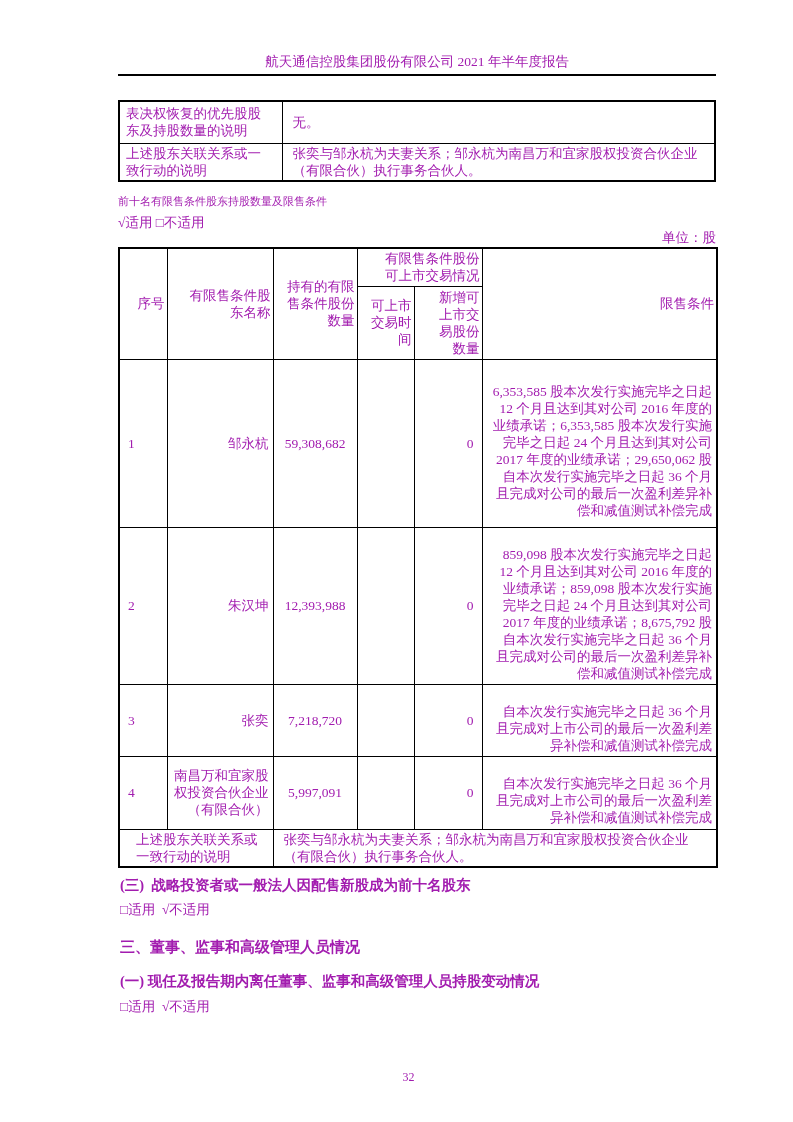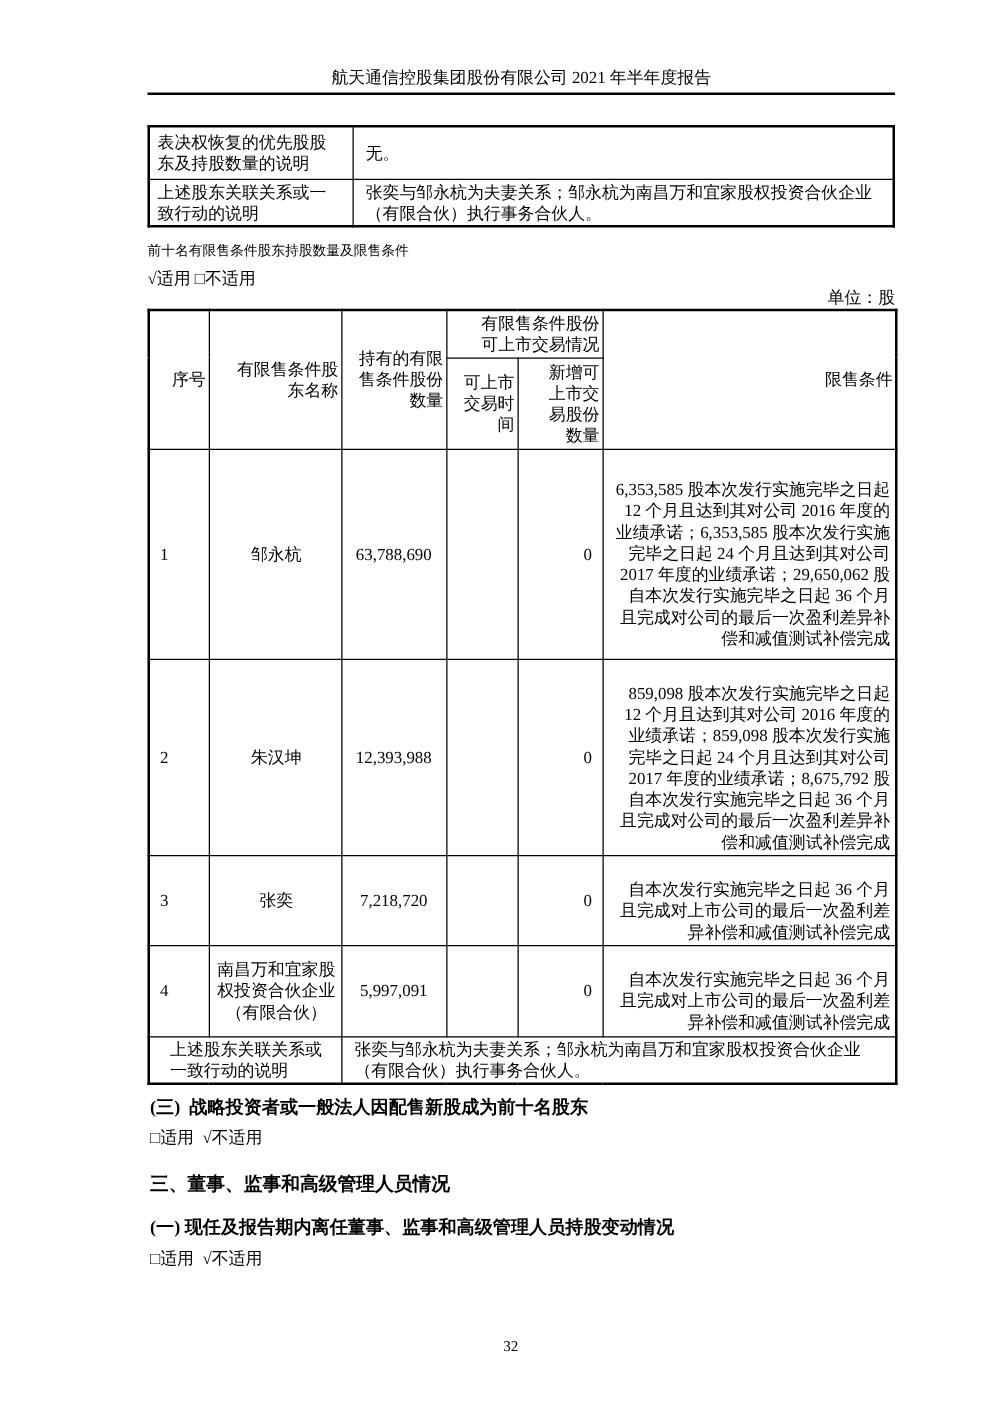--- a/index.html
+++ b/index.html
@@ -2,21 +2,21 @@
 <html><head>
 <meta charset="utf-8">
 <style>
   * { box-sizing: border-box; }
   html,body { margin:0; padding:0; background:#ffffff; }
   .page {
     position: relative;
     width: 793px; height: 1122px;
     background: #fff;
     font-family: "Liberation Serif", "DejaVu Serif", serif;
-    color: #000000;
+    color: #a21caf;
     overflow: hidden;
   }
   .doc-header-title {
     position: absolute; left: 118px; top: 53px; width: 598px;
     text-align: center; font-size: 13.5px; line-height: 17px;
   }
   .doc-header-rule {
     position: absolute; left: 118px; top: 74px; width: 598px;
     border-top: 2px solid #000; height: 0;
   }
@@ -26,21 +26,21 @@
   .main-table { top: 247px; }
   td, th { border: 1px solid #000; font-size: 13.5px; line-height: 17px; font-weight: normal; vertical-align: middle; }
   .kv-label { width: 163px; padding: 1px 4px 1px 6px; white-space: pre-line; }
   .kv-value { padding: 1px 6px 1px 10px; }
   .caption { position: absolute; left: 118px; top: 193px; font-size: 11px; line-height: 17px; }
   .applicability { position: absolute; left: 118px; top: 214px; font-size: 13.5px; line-height: 17px; white-space: pre; }
   .unit-label { position: absolute; left: 118px; top: 229px; width: 598px; text-align: right; font-size: 13.5px; }
   .main-table th { text-align: right; padding: 1px 2px; }
   .prewrap { white-space: pre-line; }
   .c-seq   { text-align: left; padding: 2px 2px 2px 8px; }
-  .c-holder{ text-align: center; padding: 2px 4px 2px 6px; }
+  .c-holder{ text-align: right; padding: 2px 4px 2px 6px; }
   .c-shares{ text-align: center; padding: 2px 2px; }
   .c-time  { padding: 2px 2px; }
   .c-new   { text-align: right; padding: 2px 8px 2px 2px; }
   .c-cond  { text-align: right; padding: 18px 4px 2px 8px; }
   .f-label { white-space: pre-line; padding: 1px 4px 1px 16px; }
   .f-value { padding: 1px 6px 1px 10px; }
   .h-sub  { position: absolute; left: 120px; font-weight: bold; font-size: 14.5px; white-space: pre; }
   .h-main { position: absolute; left: 120px; font-weight: bold; font-size: 15px; white-space: pre; }
   .app-line { position: absolute; left: 120px; font-size: 13.5px; white-space: pre; }
   .page-number { position: absolute; left: 12px; top: 1070px; width: 100%; text-align: center; font-size: 12px; }
@@ -98,21 +98,21 @@
 交易时
 间</th>
       <th class="prewrap">新增可
 上市交
 易股份
 数量</th>
     </tr>
     <tr style="height:168px;">
       <td class="c-seq">1</td>
       <td class="c-holder">邹永杭</td>
-      <td class="c-shares">63,788,690</td>
+      <td class="c-shares">59,308,682</td>
       <td class="c-time"></td>
       <td class="c-new">0</td>
       <td class="c-cond">6,353,585 股本次发行实施完毕之日起 12 个月且达到其对公司 2016 年度的业绩承诺；6,353,585 股本次发行实施完毕之日起 24 个月且达到其对公司 2017 年度的业绩承诺；29,650,062 股自本次发行实施完毕之日起 36 个月且完成对公司的最后一次盈利差异补偿和减值测试补偿完成</td>
     </tr>
     <tr style="height:147px;">
       <td class="c-seq">2</td>
       <td class="c-holder">朱汉坤</td>
       <td class="c-shares">12,393,988</td>
       <td class="c-time"></td>
       <td class="c-new">0</td>

